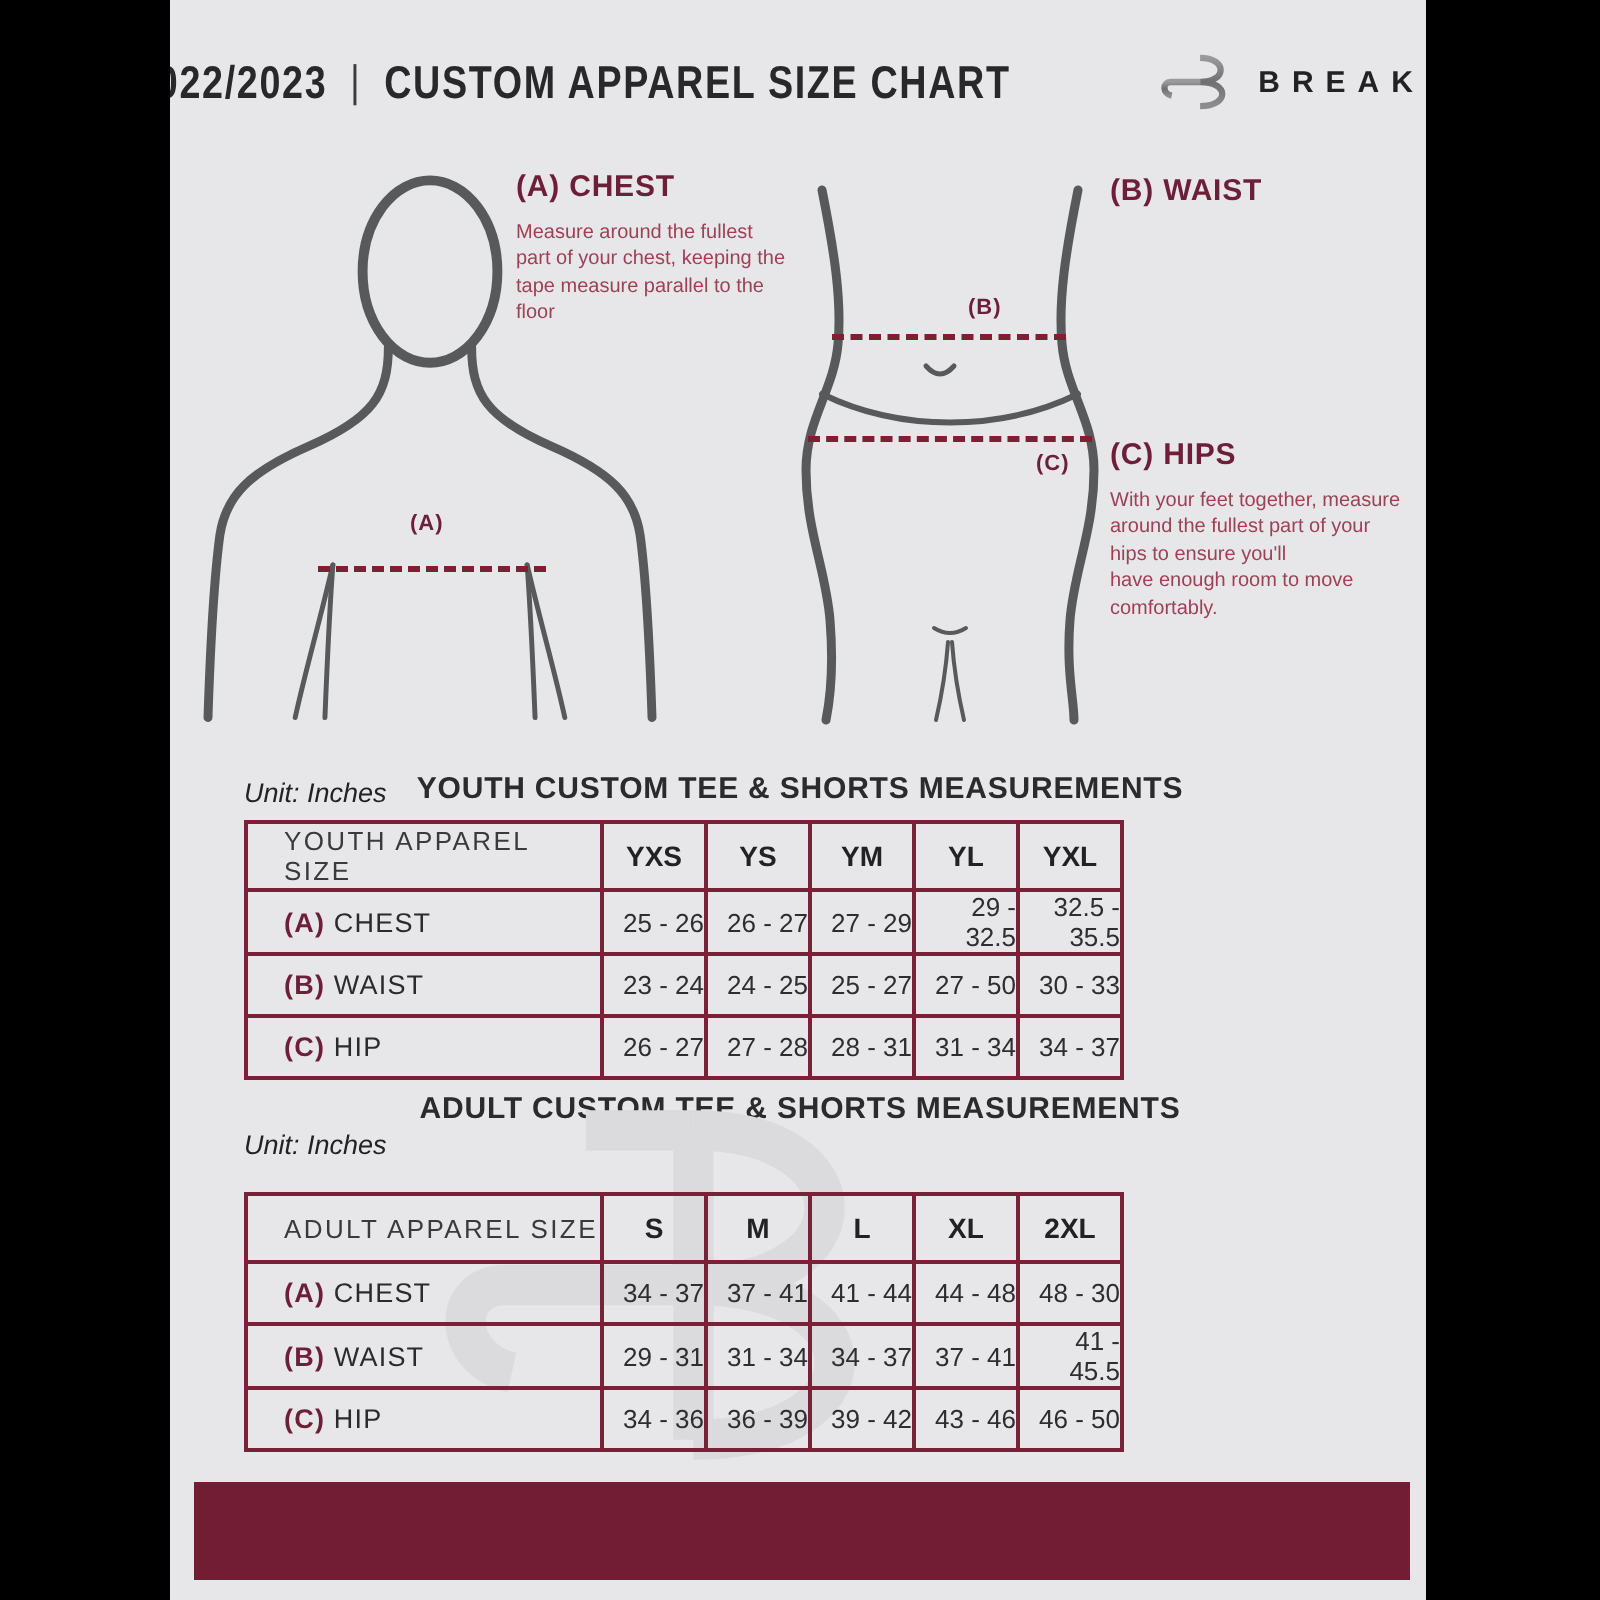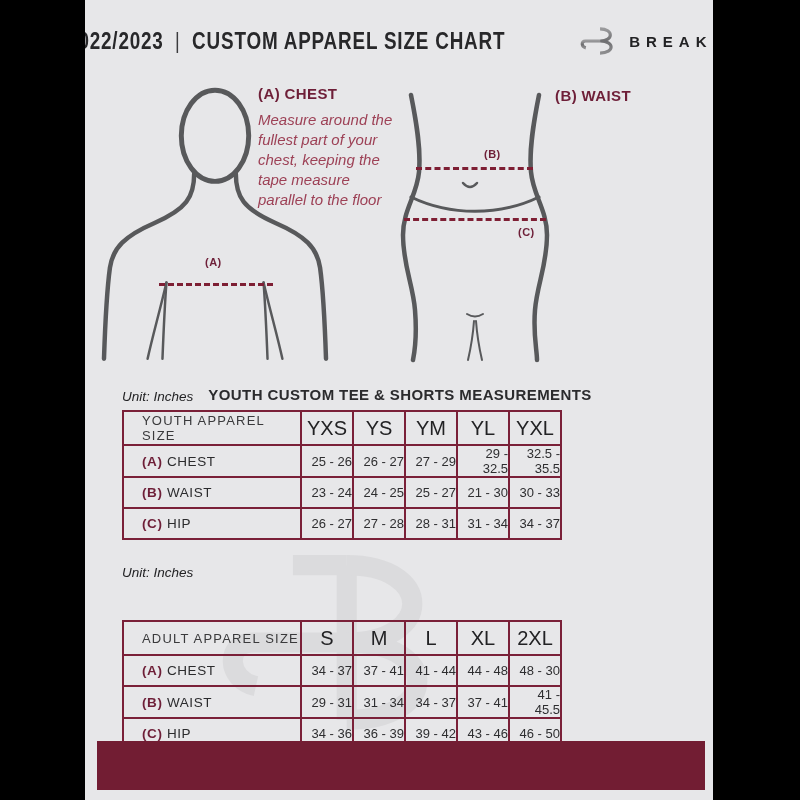--- a/index.html
+++ b/index.html
@@ -17,32 +17,32 @@
     font-weight:800;font-size:23px;color:#28282a;letter-spacing:1px;white-space:nowrap;}
   .title-divider{font-weight:400;color:#3c3c3e;font-size:22px;}
   .brand{display:flex;align-items:center;gap:10px;}
   .brand-name{font-weight:700;font-size:15px;letter-spacing:6px;color:#222224;}
 
   
   .guide-label{position:absolute;font-size:11px;font-weight:700;color:var(--heading-maroon);letter-spacing:.5px;}
   .dashed{position:absolute;border-top:3px dashed #7e1f34;}
   .guide-block{position:absolute;}
   .guide-heading{font-size:15px;font-weight:800;color:var(--heading-maroon);letter-spacing:.4px;}
-  .guide-body{margin-top:8px;font-size:15px;line-height:1.34;font-style:italic;color:var(--body-maroon);white-space:pre-line;}
+  .guide-body{margin-top:8px;font-size:10px;line-height:1.34;color:var(--body-maroon);white-space:pre-line;}
   svg.figure{position:absolute;overflow:visible;}
 
   
   .section-title{position:absolute;left:37px;width:556px;text-align:center;font-size:15px;font-weight:700;
     color:var(--text-dark);letter-spacing:.4px;}
   .section-unit{position:absolute;left:37px;width:556px;text-align:left;font-size:13.5px;font-style:italic;color:#222224;}
 
   
   table.size-table{position:absolute;left:37px;width:440px;border-collapse:collapse;table-layout:fixed;z-index:2;background:transparent;}
   table.size-table th,table.size-table td{border:2px solid #7a2038;}
-  table.size-table th{height:34px;font-size:20px;font-weight:400;color:#222224;}
+  table.size-table th{height:34px;font-size:14px;font-weight:700;color:#222224;}
   table.size-table th.label-col{width:178px;text-align:left;padding-left:18px;font-weight:400;
     font-size:13px;letter-spacing:1.2px;color:#3a3a3c;}
   table.size-table td{height:31px;font-size:13px;color:#2e2e30;text-align:right;}
   table.size-table td.row-label{text-align:left;padding-left:18px;font-size:13.5px;letter-spacing:.6px;color:#2b2b2d;}
   table.size-table td.row-label .prefix{font-weight:800;color:var(--heading-maroon);}
 
   .watermark{position:absolute;z-index:1;}
   .footer-bar{position:absolute;left:12px;top:741px;width:608px;height:49px;background:var(--maroon);z-index:3;}
 </style>
 </head>
@@ -115,20 +115,25 @@
   <div class="dashed" style="left:319px;top:218px;width:142px;"></div>
   <span class="guide-label" style="left:433px;top:226px;">(C)</span>
 
   <div class="guide-block" style="left:173px;top:85px;width:136px;">
     <div class="guide-heading">(A) CHEST</div>
     <div class="guide-body">Measure around the fullest part of your chest, keeping the tape measure parallel to the floor</div>
   </div>
   <div class="guide-block" style="left:470px;top:87px;width:142px;">
     <div class="guide-heading">(B) WAIST</div>
   </div>
+  <div class="guide-block" style="left:470px;top:219px;width:148px;">
+    <div class="guide-heading">(C) HIPS</div>
+    <div class="guide-body">With your feet together, measure around the fullest part of your hips to ensure you'll
+have enough room to move comfortably.</div>
+  </div>
 
   <div class="section-title" style="top:370px;margin-top:16px;">YOUTH CUSTOM TEE &amp; SHORTS MEASUREMENTS</div>
   <div class="section-unit" style="top:389px;">Unit: Inches</div>
   <table class="size-table" style="top:410px;">
     <thead>
         <tr>
           <th class="label-col">YOUTH APPAREL SIZE</th>
           <th class="size-col">YXS</th>
           <th class="size-col">YS</th>
           <th class="size-col">YM</th>
@@ -143,36 +148,37 @@
           <td>26 - 27</td>
           <td>27 - 29</td>
           <td>29 - 32.5</td>
           <td>32.5 - 35.5</td>
         </tr>
         <tr>
           <td class="row-label"><span class="prefix">(B)</span> WAIST</td>
           <td>23 - 24</td>
           <td>24 - 25</td>
           <td>25 - 27</td>
-          <td>21 - 30</td>
+          <td>27 - 50</td>
           <td>30 - 33</td>
         </tr>
         <tr>
           <td class="row-label"><span class="prefix">(C)</span> HIP</td>
           <td>26 - 27</td>
           <td>27 - 28</td>
           <td>28 - 31</td>
           <td>31 - 34</td>
           <td>34 - 37</td>
         </tr>
       </tbody>
   </table>
 
+  <div class="section-title" style="top:546px;">ADULT CUSTOM TEE &amp; SHORTS MEASUREMENTS</div>
   <div class="section-unit" style="top:565px;">Unit: Inches</div>
-  <table class="size-table" style="top:620px;">
+  <table class="size-table" style="top:596px;">
     <thead>
         <tr>
           <th class="label-col">ADULT APPAREL SIZE</th>
           <th class="size-col">S</th>
           <th class="size-col">M</th>
           <th class="size-col">L</th>
           <th class="size-col">XL</th>
           <th class="size-col">2XL</th>
         </tr>
       </thead>

